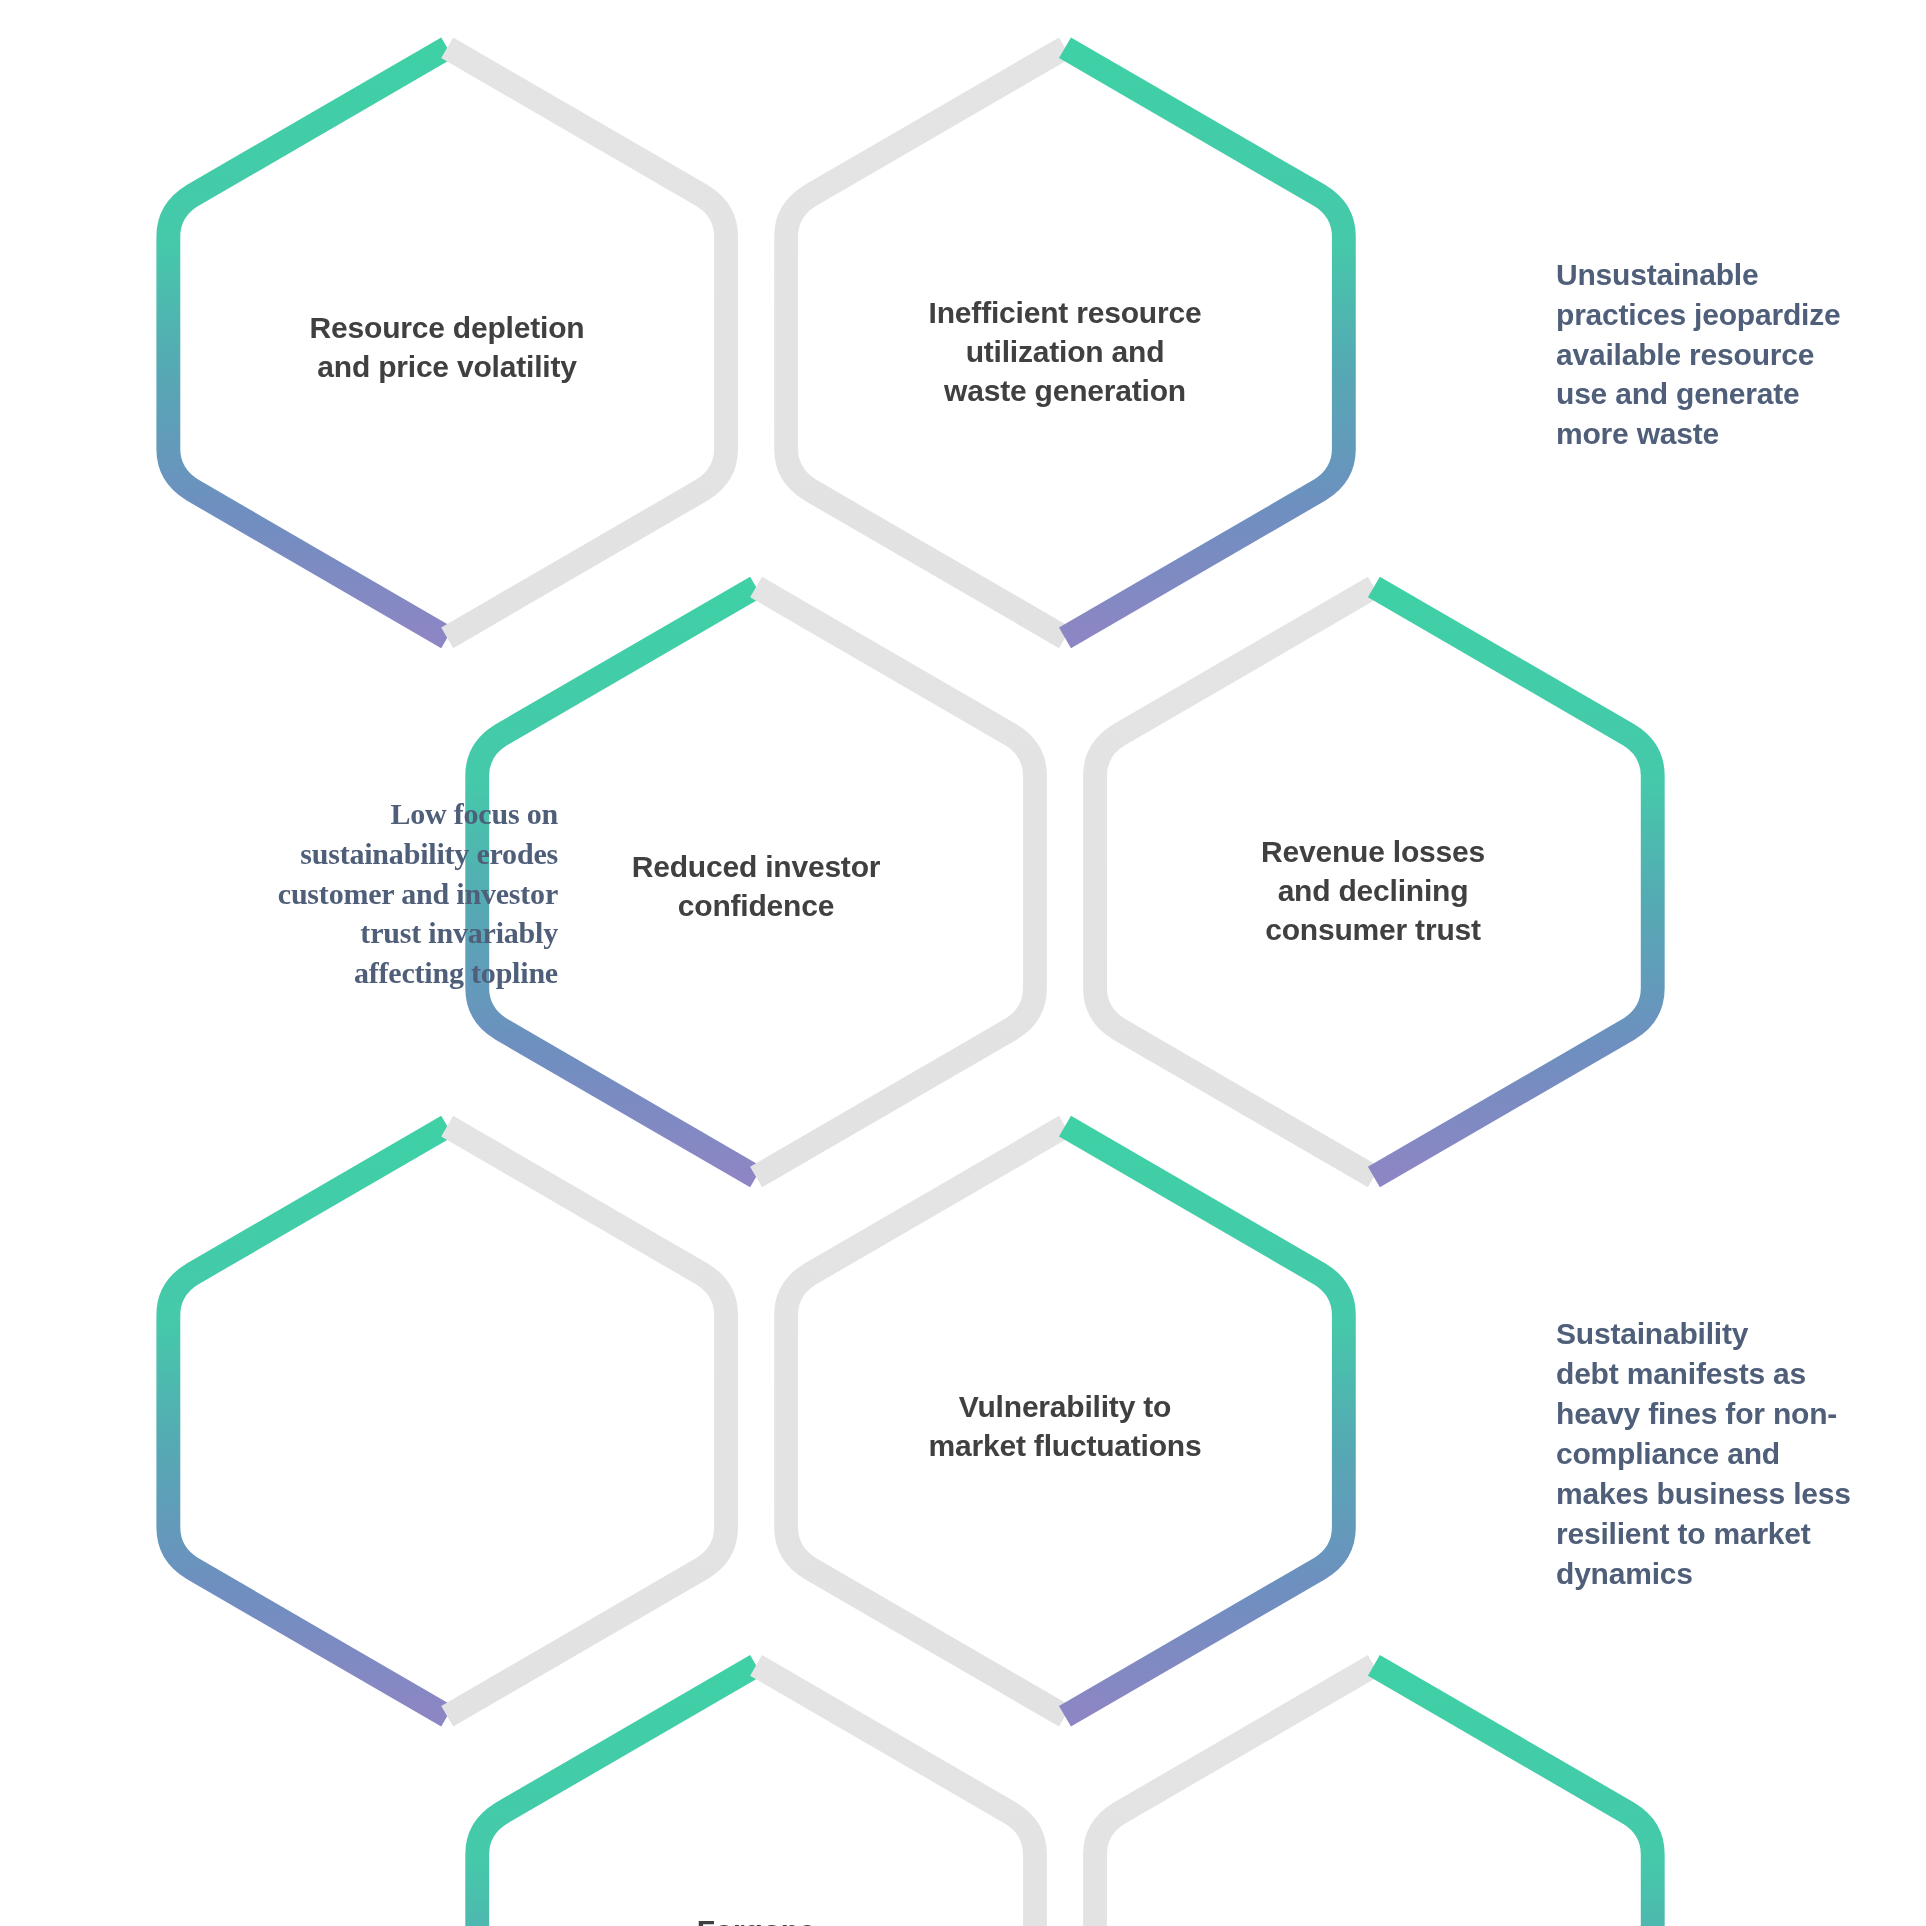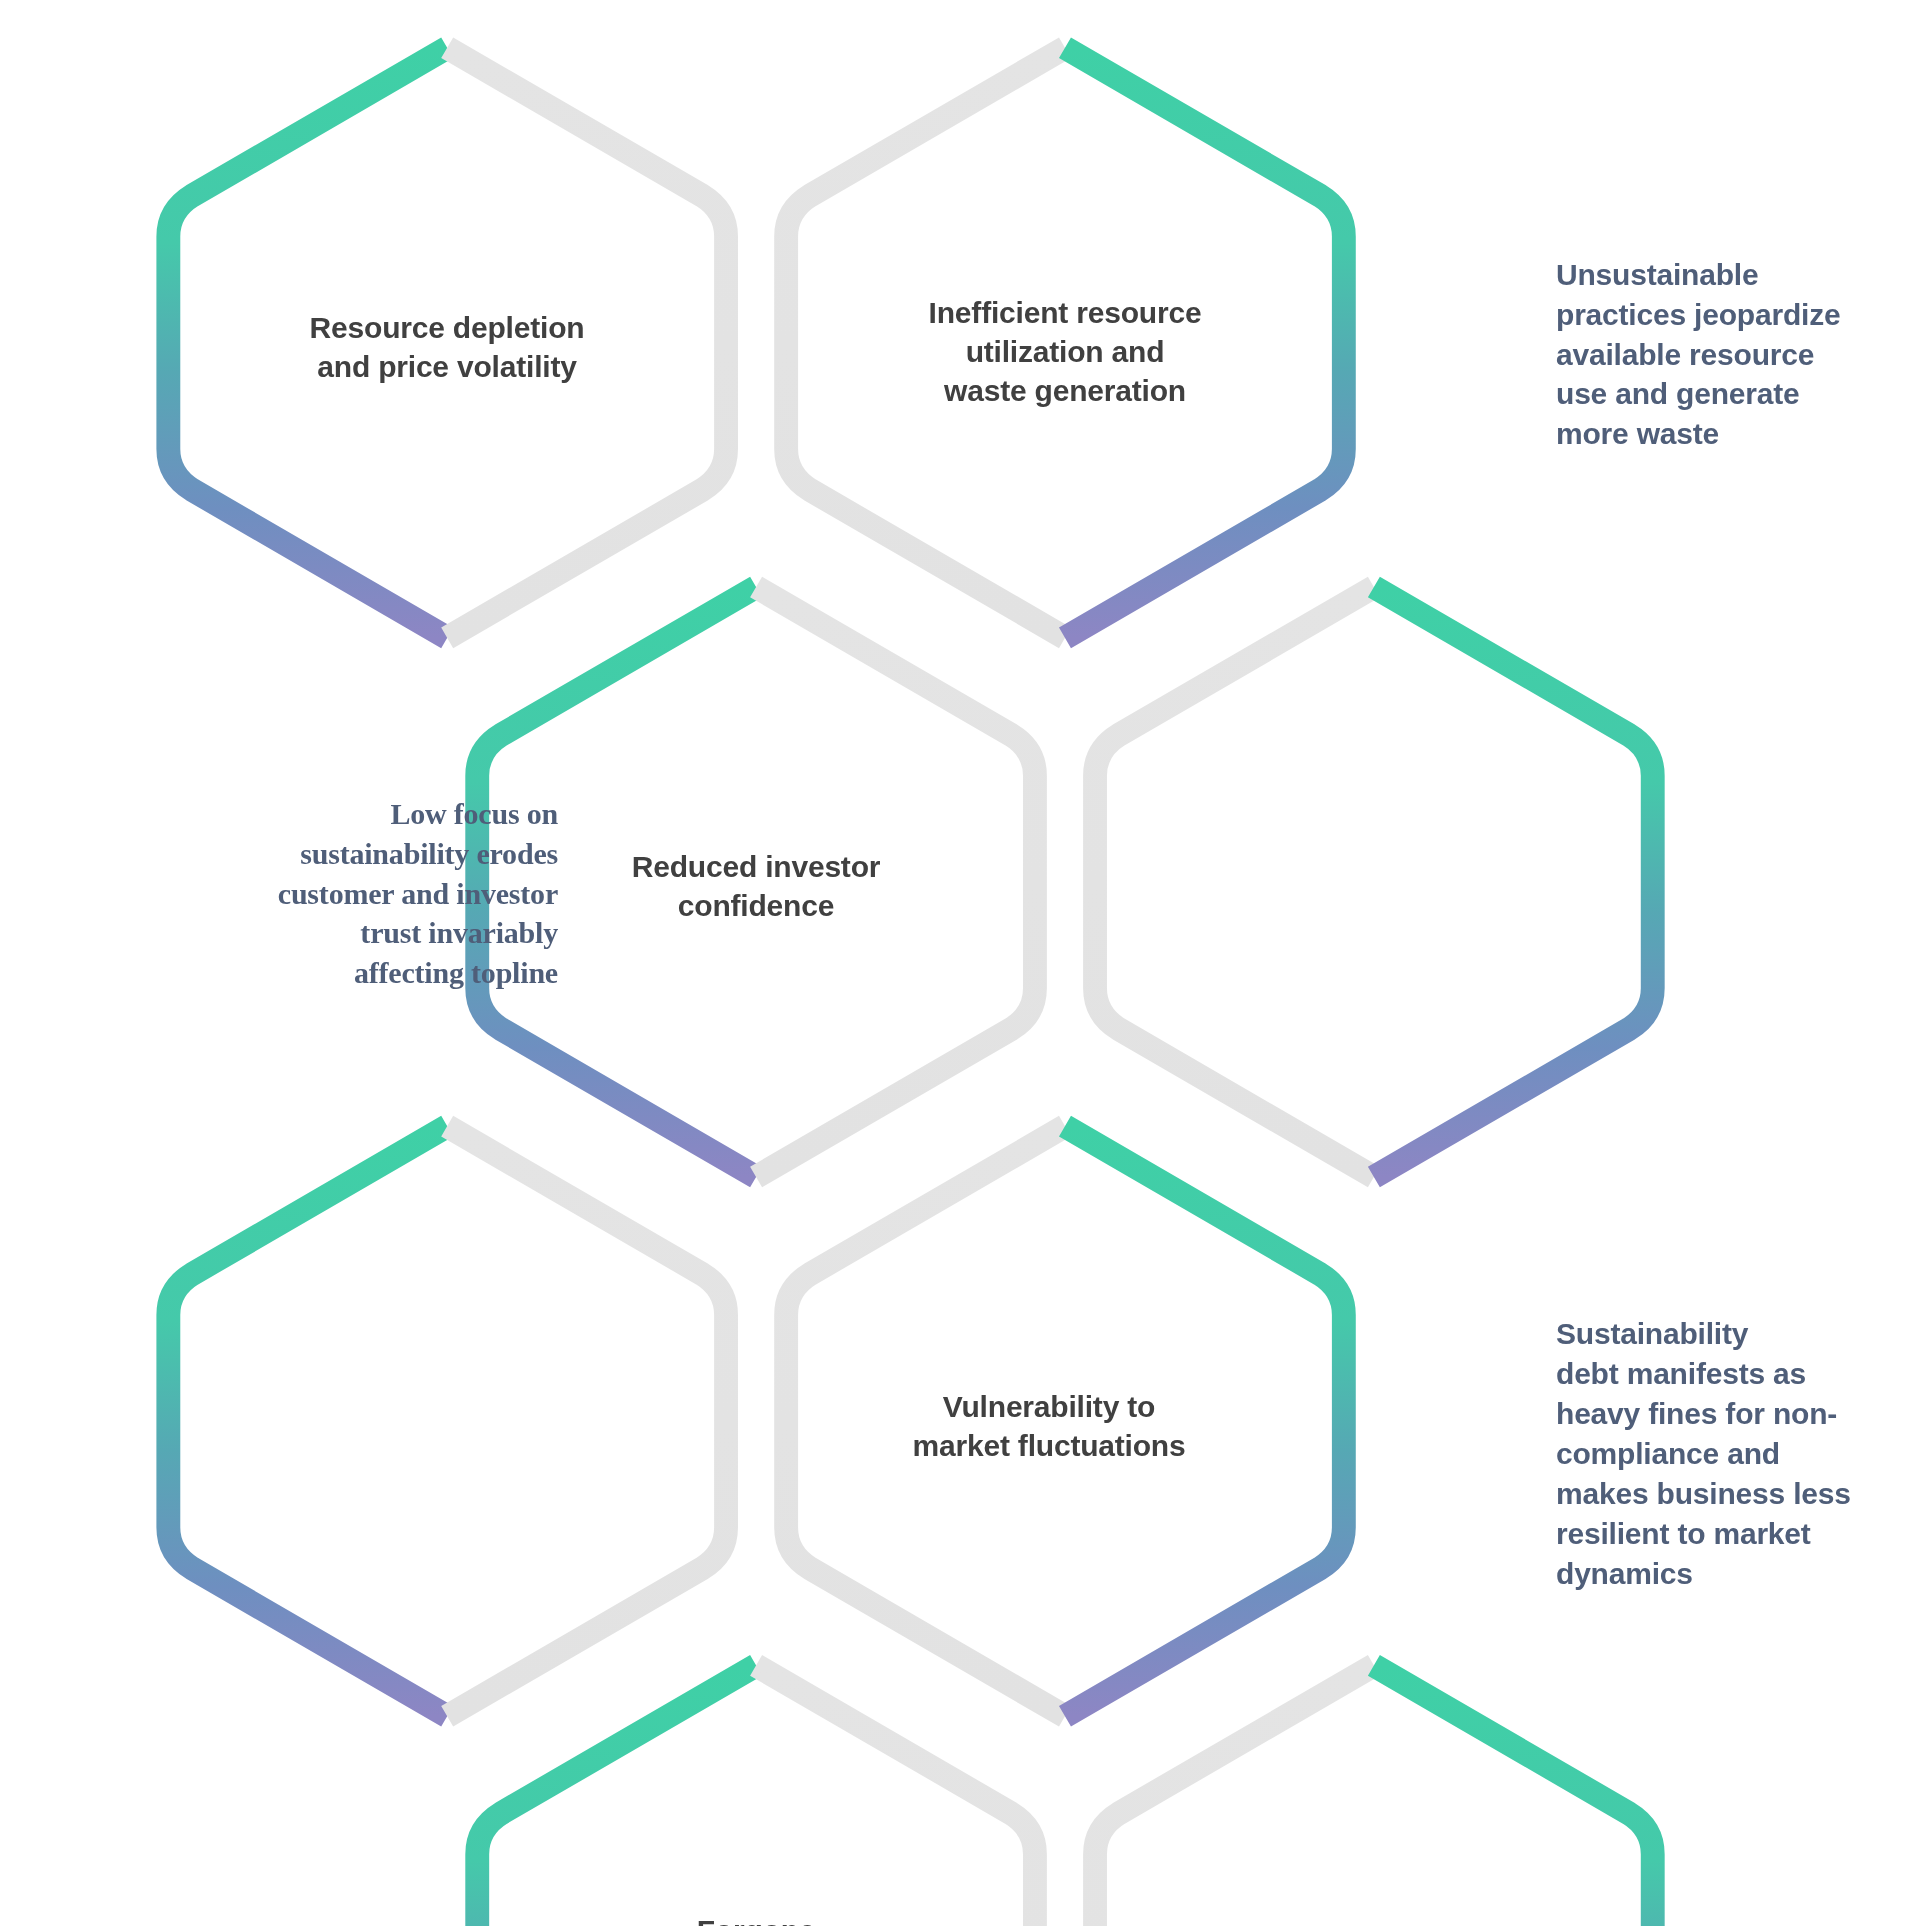--- a/index.html
+++ b/index.html
@@ -119,23 +119,26 @@
 
   <div class="side-note left" style="left:19px;top:778px;width:539px;height:231px;">Low focus on
 sustainability erodes
 customer and investor
 trust invariably
 affecting topline</div>
 
   <div class="cell-label" style="left:475px;top:824px;width:562px;height:123px;">Reduced investor
 confidence</div>
 
+  <div class="cell-label" style="left:1092px;top:809px;width:562px;height:162px;">Revenue losses
+and declining
+consumer trust</div>
 
 
-  <div class="cell-label" style="left:768px;top:1364px;width:562px;height:123px;">Vulnerability to
+  <div class="cell-label" style="left:784px;top:1364px;width:562px;height:123px;">Vulnerability to
 market fluctuations</div>
 
   <div class="side-note right" style="left:1556px;top:1294px;width:524px;height:320px;">Sustainability
 debt manifests as
 heavy fines for non-
 compliance and
 makes business less
 resilient to market
 dynamics</div>
 

